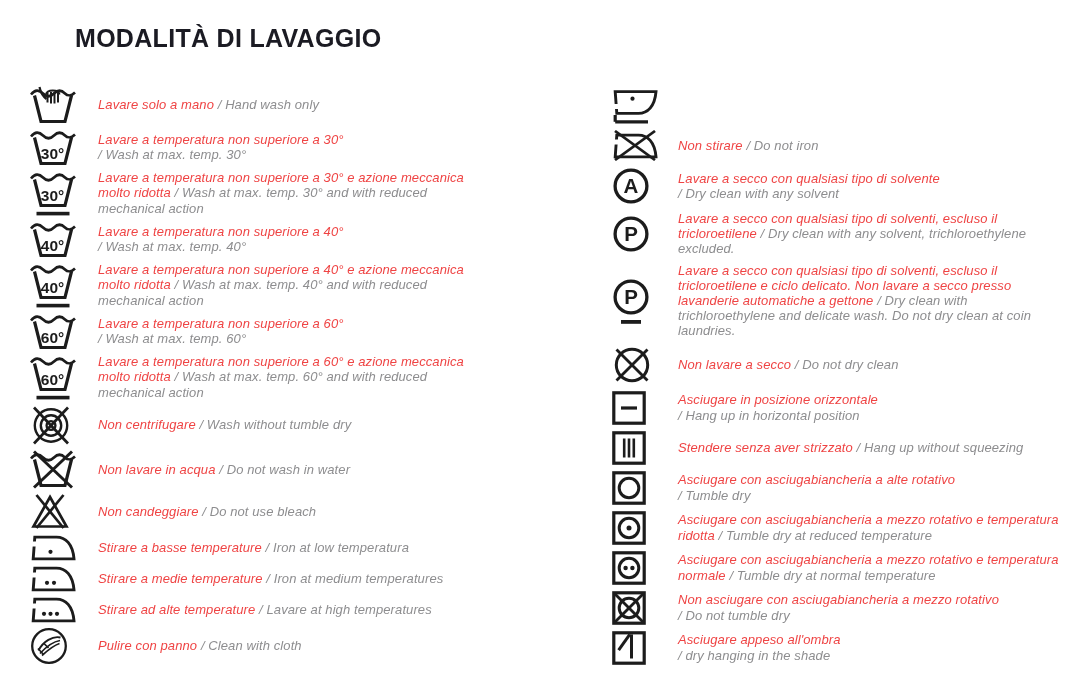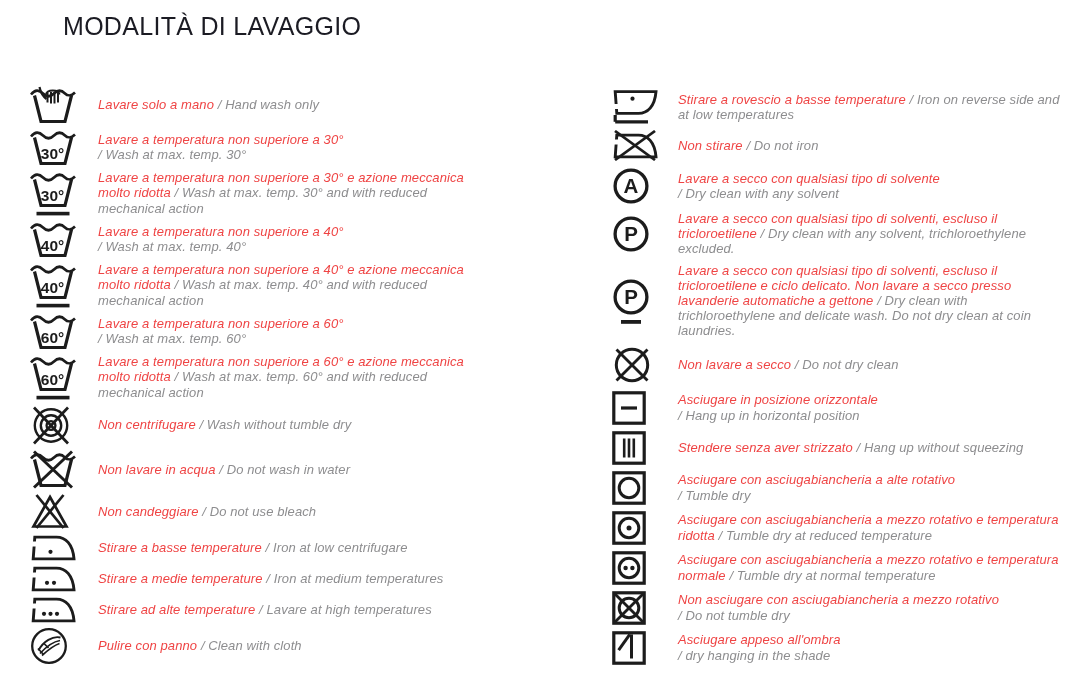--- a/index.html
+++ b/index.html
@@ -1,18 +1,18 @@
 <!DOCTYPE html>
 <html><head>
 <meta charset="utf-8">
 <style>
   html,body{margin:0;padding:0;background:#ffffff;}
   .page{position:relative;width:1090px;height:692px;background:#ffffff;overflow:hidden;
         font-family:"Liberation Sans",sans-serif;}
-  .title{position:absolute;left:63px;top:12px;margin:0;font-size:25px;font-weight:400;
+  .title{position:absolute;left:63px;top:12px;margin:12px;font-size:25px;font-weight:700;
          color:#1b1b23;letter-spacing:.3px;}
   .col{position:absolute;}
   .col-left{left:30px;top:86px;width:457px;}
   .col-right{left:612px;top:90px;width:450px;}
   .row{display:flex;align-items:center;gap:20px;}
   .col-left  .row{margin-bottom:4px;}
   .col-right .row{gap:18px;margin-bottom:6px;}
   .icon-cell{flex:0 0 48px;display:flex;align-items:flex-end;justify-content:flex-start;}
   .icon-cell svg{display:block;}
   .desc{flex:1;font-size:13px;line-height:15.2px;font-style:italic;letter-spacing:.1px;}
@@ -137,21 +137,21 @@
         <div class="desc"><span class="it">Non candeggiare</span> <span class="en">/ Do not use bleach</span></div>
       </div>
       <div class="row">
         <span class="icon-cell">
           <svg width="46" height="27" viewBox="0 0 46 27" xmlns="http://www.w3.org/2000/svg">
             <path d="M3.2,24.9 L44,24.9 C42.8,10 35.5,3.1 26.5,3.1 L4.8,3.1 Z" fill="#ffffff" stroke="#1c1c1c" stroke-width="2.9"></path>
             <rect x="-1" y="7.5" width="20.5" height="5" fill="#ffffff"></rect>
             <circle cx="20.5" cy="17.8" r="2.1" fill="#1c1c1c"></circle>
           </svg>
         </span>
-        <div class="desc"><span class="it">Stirare a basse temperature</span> <span class="en">/ Iron at low centrifugare</span></div>
+        <div class="desc"><span class="it">Stirare a basse temperature</span> <span class="en">/ Iron at low temperatura</span></div>
       </div>
       <div class="row">
         <span class="icon-cell">
           <svg width="46" height="27" viewBox="0 0 46 27" xmlns="http://www.w3.org/2000/svg">
             <path d="M3.2,24.9 L44,24.9 C42.8,10 35.5,3.1 26.5,3.1 L4.8,3.1 Z" fill="#ffffff" stroke="#1c1c1c" stroke-width="2.9"></path>
             <rect x="-1" y="7.5" width="20.5" height="5" fill="#ffffff"></rect>
             <circle cx="17" cy="17.8" r="2.1" fill="#1c1c1c"></circle>
             <circle cx="24" cy="17.8" r="2.1" fill="#1c1c1c"></circle>
           </svg>
         </span>
@@ -189,21 +189,20 @@
           <svg width="46" height="34" viewBox="0 0 46 34" xmlns="http://www.w3.org/2000/svg">
             <g transform="translate(0,26) scale(1,-1)">
               <path d="M3.2,24.4 L44,24.4 C42.8,9.5 35.5,2.6 26.5,2.6 L4.8,2.6 Z" fill="#ffffff" stroke="#1c1c1c" stroke-width="2.9"></path>
               <rect x="-1" y="7" width="20.5" height="5" fill="#ffffff"></rect>
               <circle cx="20.5" cy="17.3" r="2.1" fill="#1c1c1c"></circle>
             </g>
             <path d="M3.2,25 V31.8" fill="none" stroke="#1c1c1c" stroke-width="3.2"></path>
             <path d="M3.2,31.8 H36" fill="none" stroke="#1c1c1c" stroke-width="3.2"></path>
           </svg>
         </span>
-        <div class="desc"><span class="it">Stirare a rovescio a basse temperature</span> <span class="en">/ Iron on reverse side and at low temperatures</span></div>
       </div>
       <div class="row">
         <span class="icon-cell">
           <svg width="46" height="31" viewBox="0 0 46 31" xmlns="http://www.w3.org/2000/svg">
             <path d="M3.2,26.9 L44,26.9 C42.8,12 35.5,5.1 26.5,5.1 L4.8,5.1 Z" fill="#ffffff" stroke="#1c1c1c" stroke-width="2.9"></path>
             <rect x="-1" y="9.5" width="20.5" height="5" fill="#ffffff"></rect>
             <path d="M3,1 L43,30" fill="none" stroke="#1c1c1c" stroke-width="2.7"></path>
             <path d="M43,1 L3,30" fill="none" stroke="#1c1c1c" stroke-width="2.7"></path>
           </svg>
         </span>

